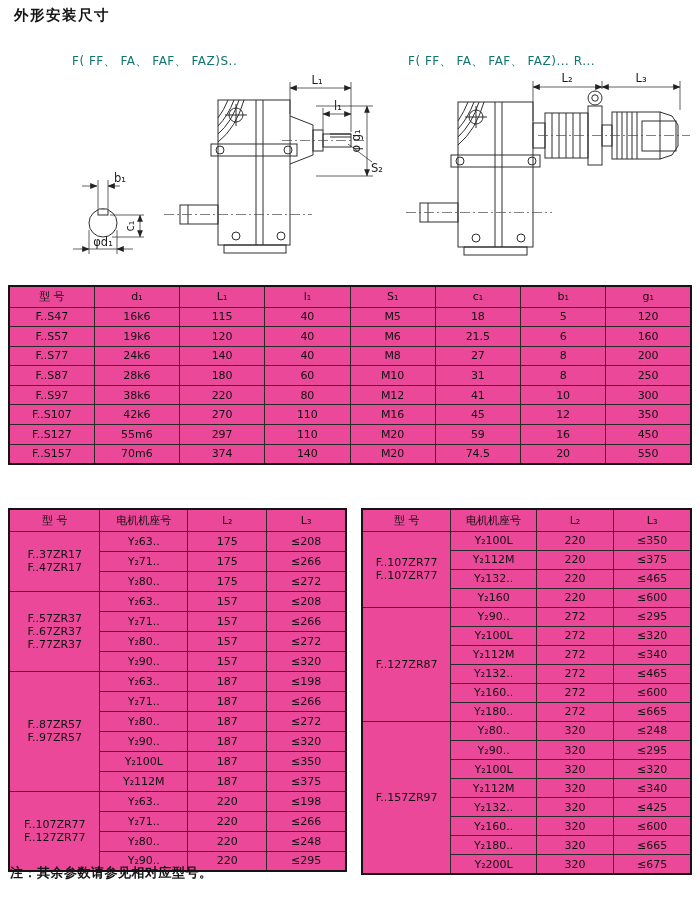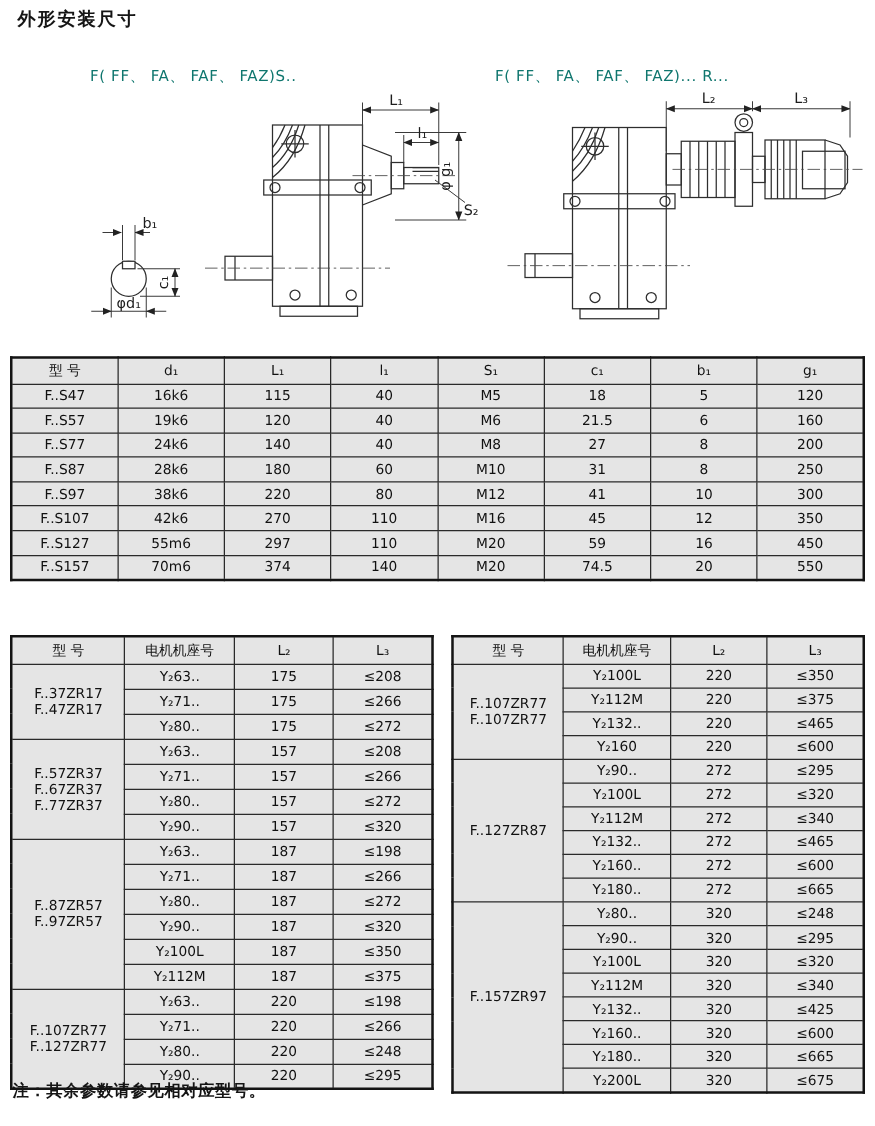--- a/index.html
+++ b/index.html
@@ -1,27 +1,27 @@
 <!DOCTYPE html>
 <html><head>
 <meta charset="utf-8">
 <style>
   html,body{margin:0;padding:0;background:#fff;}
   .page{position:relative;width:700px;height:901px;background:#ffffff;overflow:hidden;
         font-family:"DejaVu Sans","Liberation Sans",sans-serif;color:#151515;}
   .title{position:absolute;left:14px;top:6px;font-size:14.5px;font-weight:bold;letter-spacing:1.5px;}
   .dwg-label{position:absolute;top:41px;font-size:12px;color:#0f766e;letter-spacing:.5px;white-space:nowrap;margin-top:12px;}
   #dwg-label-left{left:72px;}
-  #dwg-label-right{left:396px;}
+  #dwg-label-right{left:408px;}
   svg{position:absolute;}
   svg .ln{stroke:#2e2e2e;fill:none;stroke-width:1;}
   svg .thin{stroke:#3a3a3a;fill:none;stroke-width:.8;}
   svg .cl{stroke:#4a4a4a;fill:none;stroke-width:.7;stroke-dasharray:10 3 2 3;}
   svg text{fill:#1d1d1d;font-size:11.5px;font-family:"DejaVu Sans","Liberation Sans",sans-serif;}
-  table{border-collapse:collapse;table-layout:fixed;position:absolute;background:#e5e5e5;border:2px solid #141414;}
+  table{border-collapse:collapse;table-layout:fixed;position:absolute;background:#ec4899;border:2px solid #141414;}
   td,th{border:1px solid #2a2a2a;text-align:center;vertical-align:middle;font-weight:normal;
         font-size:11px;white-space:nowrap;overflow:hidden;padding:0 1px;color:#111;}
   th{font-size:11px;}
   #dim-table{left:8px;top:285px;width:684px;}
   #dim-table thead tr{height:21px;}
   #dim-table tbody tr{height:19.6px;}
   .motor-table thead tr{height:22px;}
   #motor-left{left:8px;top:508px;width:339px;}
   #motor-right{left:361px;top:508px;width:331px;}
   #motor-left tbody tr{height:20px;}

